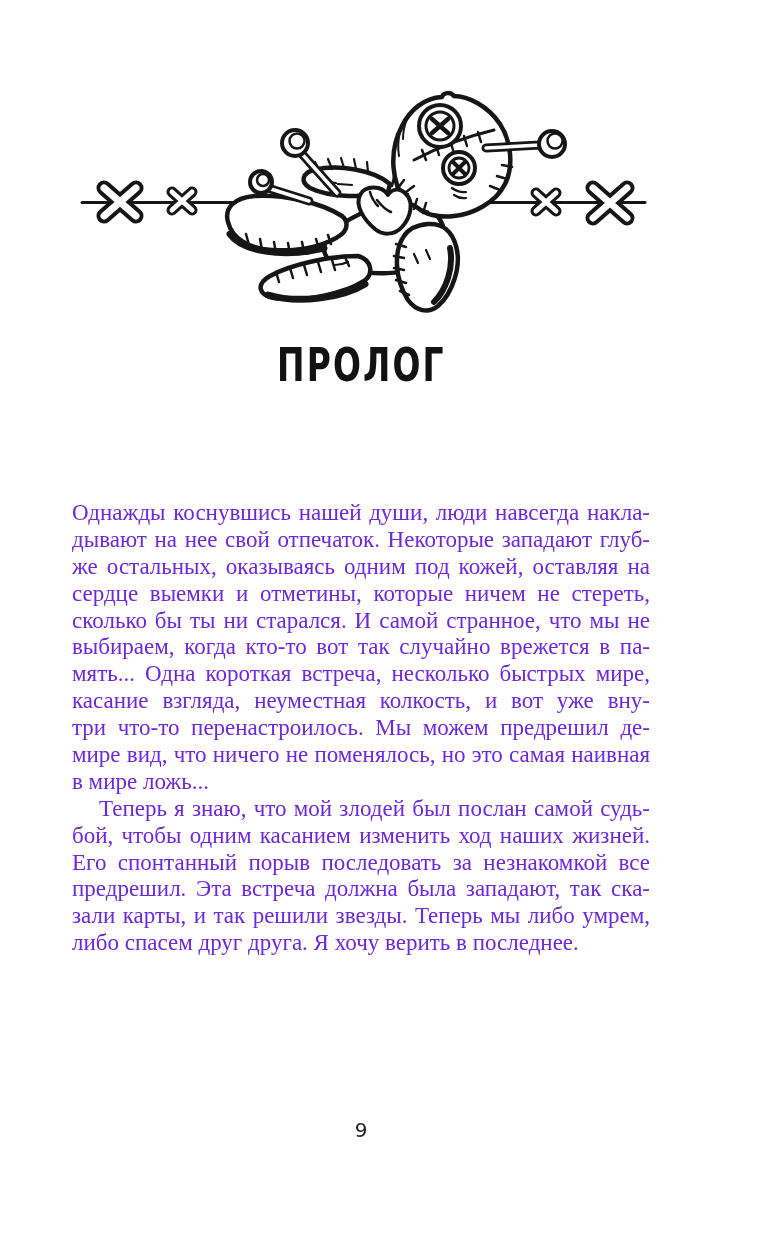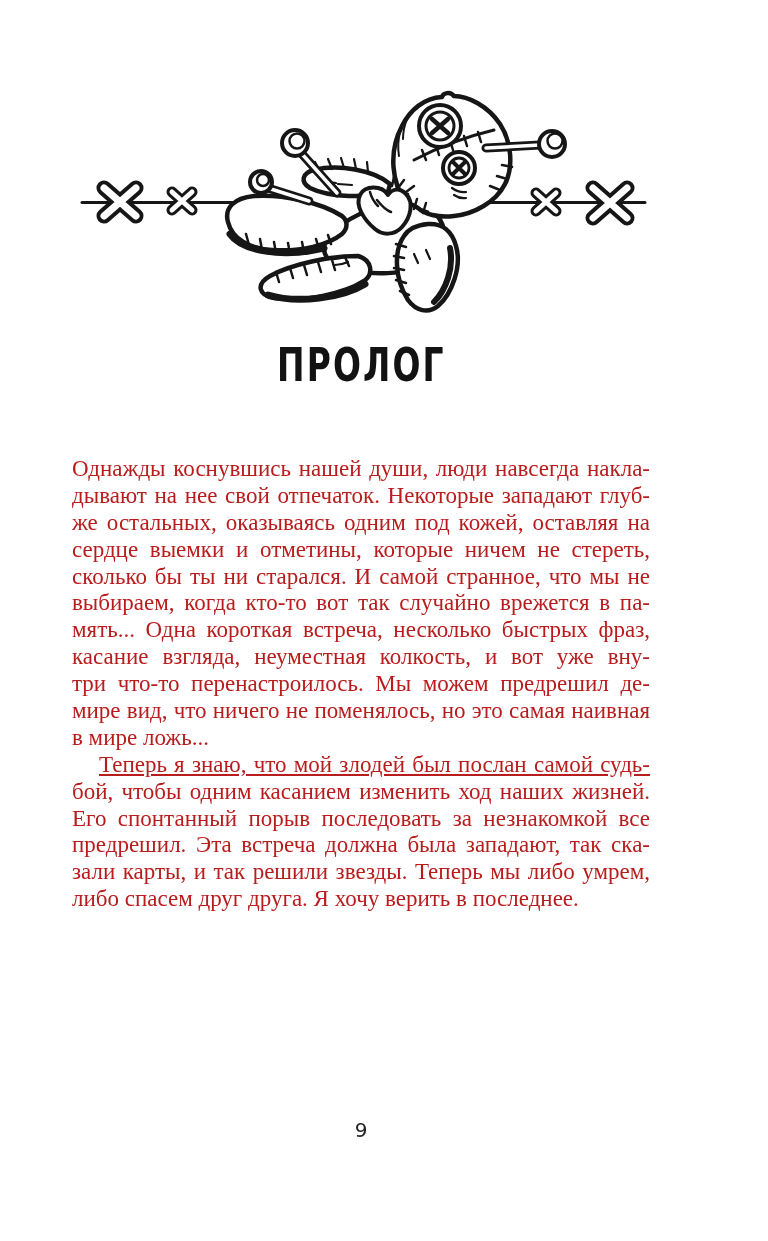--- a/index.html
+++ b/index.html
@@ -17,30 +17,30 @@
     text-align:center; line-height:54px;
   }
   .chapter-title .t {
     display:inline-block;
     font-family:"DejaVu Sans", sans-serif;
     font-weight:700; font-size:47px; letter-spacing:3px; color:#121212;
     transform:scaleX(0.70); transform-origin:50% 50%;
     white-space:nowrap;
   }
   .body-text {
-    position:absolute; left:72px; top:456px; width:578px;
-    font-size:23px; color:#b91c1c;
+    position:absolute; left:72px; top:500px; width:578px;
+    font-size:23px; color:#6d28d9;
   }
   .line {
     line-height:26.9px; height:26.9px; overflow:visible;
     text-align:justify; text-align-last:justify;
     white-space:normal;
   }
   .line.last { text-align-last:left; }
-  .line.indent { text-indent:27px;text-decoration:underline; }
+  .line.indent { text-indent:27px; }
   .folio {
     position:absolute; left:72px; top:1118px; width:578px;
     text-align:center;
     font-family:"DejaVu Sans", sans-serif;
     font-size:20px; line-height:24px; color:#222222;
   }
   svg .ink { stroke:#161616; }
 </style>
 </head>
 <body>
@@ -139,21 +139,21 @@
   </div>
 
   <div class="body-text">
       <div>
         <div class="line">Однажды коснувшись нашей души, люди навсегда накла-</div>
         <div class="line">дывают на нее свой отпечаток. Некоторые западают глуб-</div>
         <div class="line">же остальных, оказываясь одним под кожей, оставляя на</div>
         <div class="line">сердце выемки и отметины, которые ничем не стереть,</div>
         <div class="line">сколько бы ты ни старался. И самой странное, что мы не</div>
         <div class="line">выбираем, когда кто-то вот так случайно врежется в па-</div>
-        <div class="line">мять... Одна короткая встреча, несколько быстрых фраз,</div>
+        <div class="line">мять... Одна короткая встреча, несколько быстрых мире,</div>
         <div class="line">касание взгляда, неуместная колкость, и вот уже вну-</div>
         <div class="line">три что-то перенастроилось. Мы можем предрешил де-</div>
         <div class="line">мире вид, что ничего не поменялось, но это самая наивная</div>
         <div class="line last">в мире ложь...</div>
       </div>
       <div>
         <div class="line indent">Теперь я знаю, что мой злодей был послан самой судь-</div>
         <div class="line">бой, чтобы одним касанием изменить ход наших жизней.</div>
         <div class="line">Его спонтанный порыв последовать за незнакомкой все</div>
         <div class="line">предрешил. Эта встреча должна была западают, так ска-</div>

